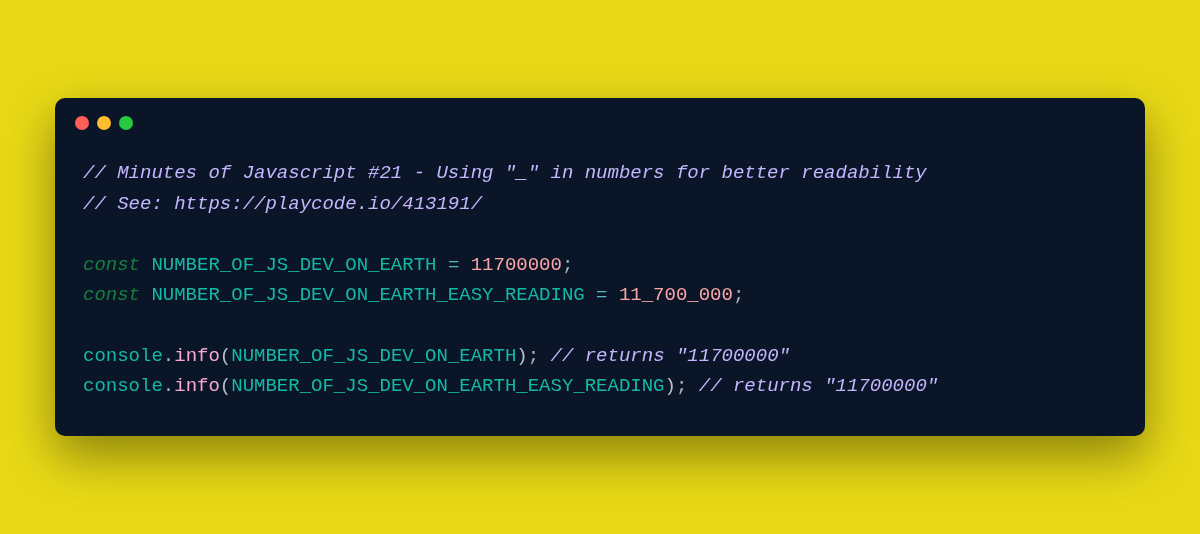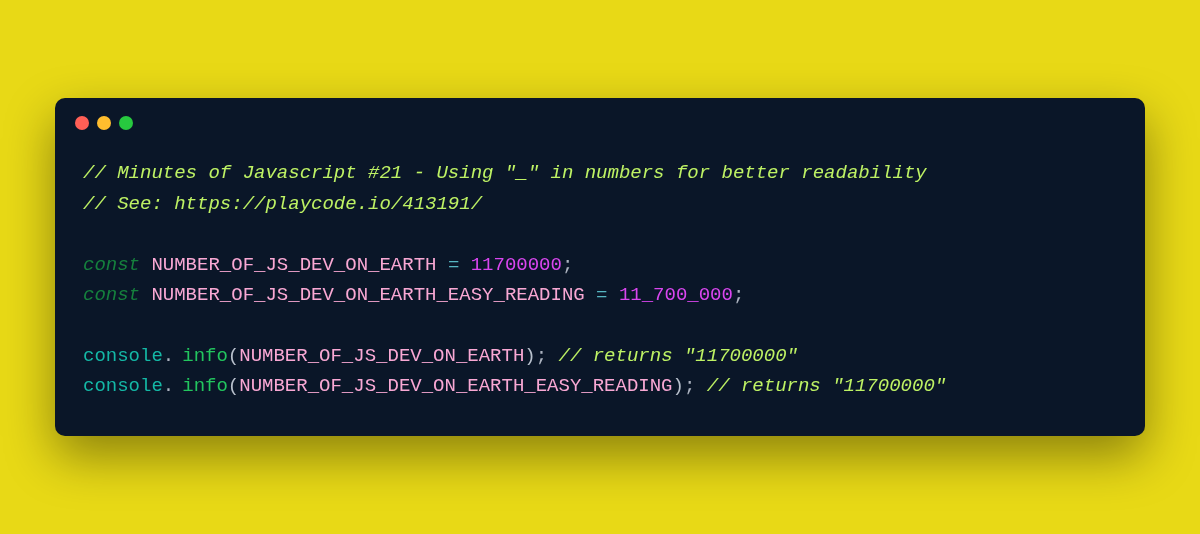--- a/index.html
+++ b/index.html
@@ -32,27 +32,27 @@
     .dot-red { background: #ff5f56; }
     .dot-yellow { background: #ffbd2e; }
     .dot-green { background: #27c93f; }
     .code {
       padding: 20px 28px 34px 28px;
       font-size: 19px;
       line-height: 1.6;
       white-space: pre;
       color: #c9d4e4;
     }
-    .comment { color: #bef264; font-style: italic; }
+    .comment { color: #c4b5fd; font-style: italic; }
     .keyword { color: #15803d; font-style: italic; }
-    .varname { color: #f9a8d4; }
+    .varname { color: #14b8a6; }
     .operator { color: #56b6c2; }
-    .number { color: #d946ef; }
+    .number { color: #fca5a5; }
     .object { color: #14b8a6; }
-    .method { color: #22c55e; margin-left: 8px; }
+    .method { color: #f9a8d4; }
     .paren { color: #b8c0cc; }
     .semi { color: #abb2bf; }
     .dot-sep { color: #abb2bf; }
   </style>
 </head>
 <body>
 
 <div class="window">
   <div class="titlebar">
     <div class="dot dot-red"></div>

